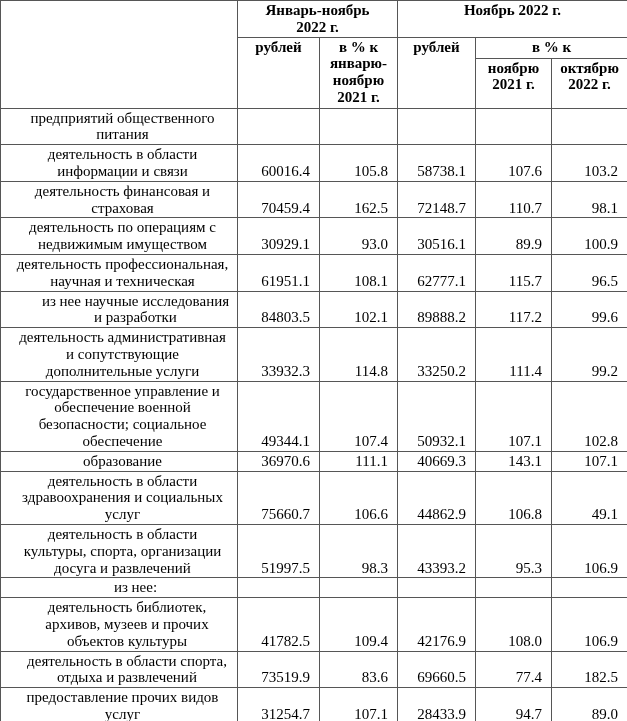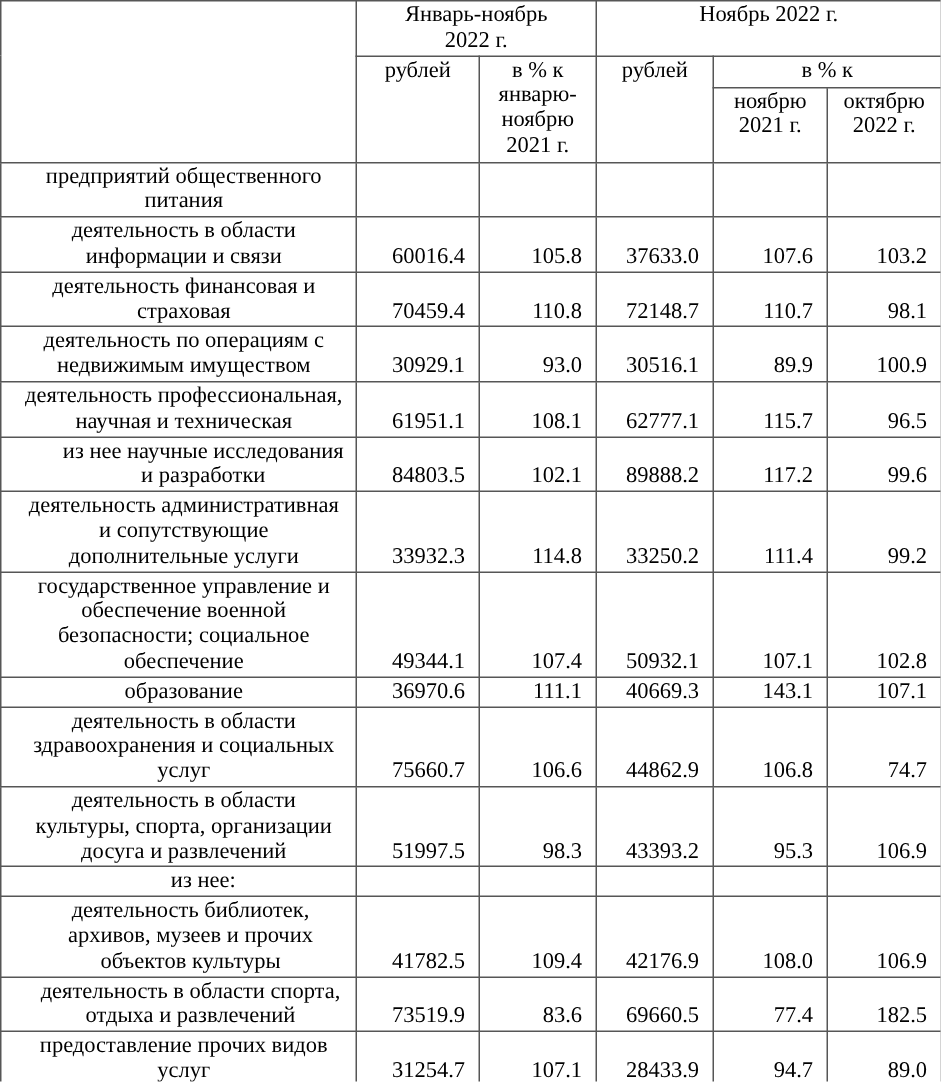--- a/index.html
+++ b/index.html
@@ -28,20 +28,21 @@
   .stat-table th, .stat-table td {
     border: 1px solid #565656;
     font-weight: normal;
     white-space: pre-line;
     overflow: hidden;
   }
   .stat-table thead th, .stat-table thead td {
     text-align: center;
     vertical-align: top;
     padding: 1px 2px;
+    font-weight: bold;
   }
   .stat-table tr.hrow-1 { height: 34px; }
   .stat-table tr.hrow-2 { height: 21px; }
   .stat-table tr.hrow-3 { height: 50px; }
   .stat-table tbody td.label {
     text-align: center;
     vertical-align: top;
     padding: 1px 3px 1px 10px;
   }
   .stat-table tbody td.label.indent-1 { padding-left: 19px; }
@@ -95,29 +96,29 @@
         <td class="num"></td>
         <td class="num"></td>
         <td class="num"></td>
         <td class="num"></td>
       </tr>
       <tr>
         <td class="label">деятельность в области
 информации и связи</td>
         <td class="num">60016.4</td>
         <td class="num">105.8</td>
-        <td class="num">37633.0</td>
+        <td class="num">58738.1</td>
         <td class="num">107.6</td>
         <td class="num">103.2</td>
       </tr>
       <tr>
         <td class="label">деятельность финансовая и
 страховая</td>
         <td class="num">70459.4</td>
-        <td class="num">110.8</td>
+        <td class="num">162.5</td>
         <td class="num">72148.7</td>
         <td class="num">110.7</td>
         <td class="num">98.1</td>
       </tr>
       <tr>
         <td class="label">деятельность по операциям с
 недвижимым имуществом</td>
         <td class="num">30929.1</td>
         <td class="num">93.0</td>
         <td class="num">30516.1</td>
@@ -172,21 +173,21 @@
         <td class="num">107.1</td>
       </tr>
       <tr>
         <td class="label">деятельность в области
 здравоохранения и социальных
 услуг</td>
         <td class="num">75660.7</td>
         <td class="num">106.6</td>
         <td class="num">44862.9</td>
         <td class="num">106.8</td>
-        <td class="num">74.7</td>
+        <td class="num">49.1</td>
       </tr>
       <tr>
         <td class="label">деятельность в области
 культуры, спорта, организации
 досуга и развлечений</td>
         <td class="num">51997.5</td>
         <td class="num">98.3</td>
         <td class="num">43393.2</td>
         <td class="num">95.3</td>
         <td class="num">106.9</td>

